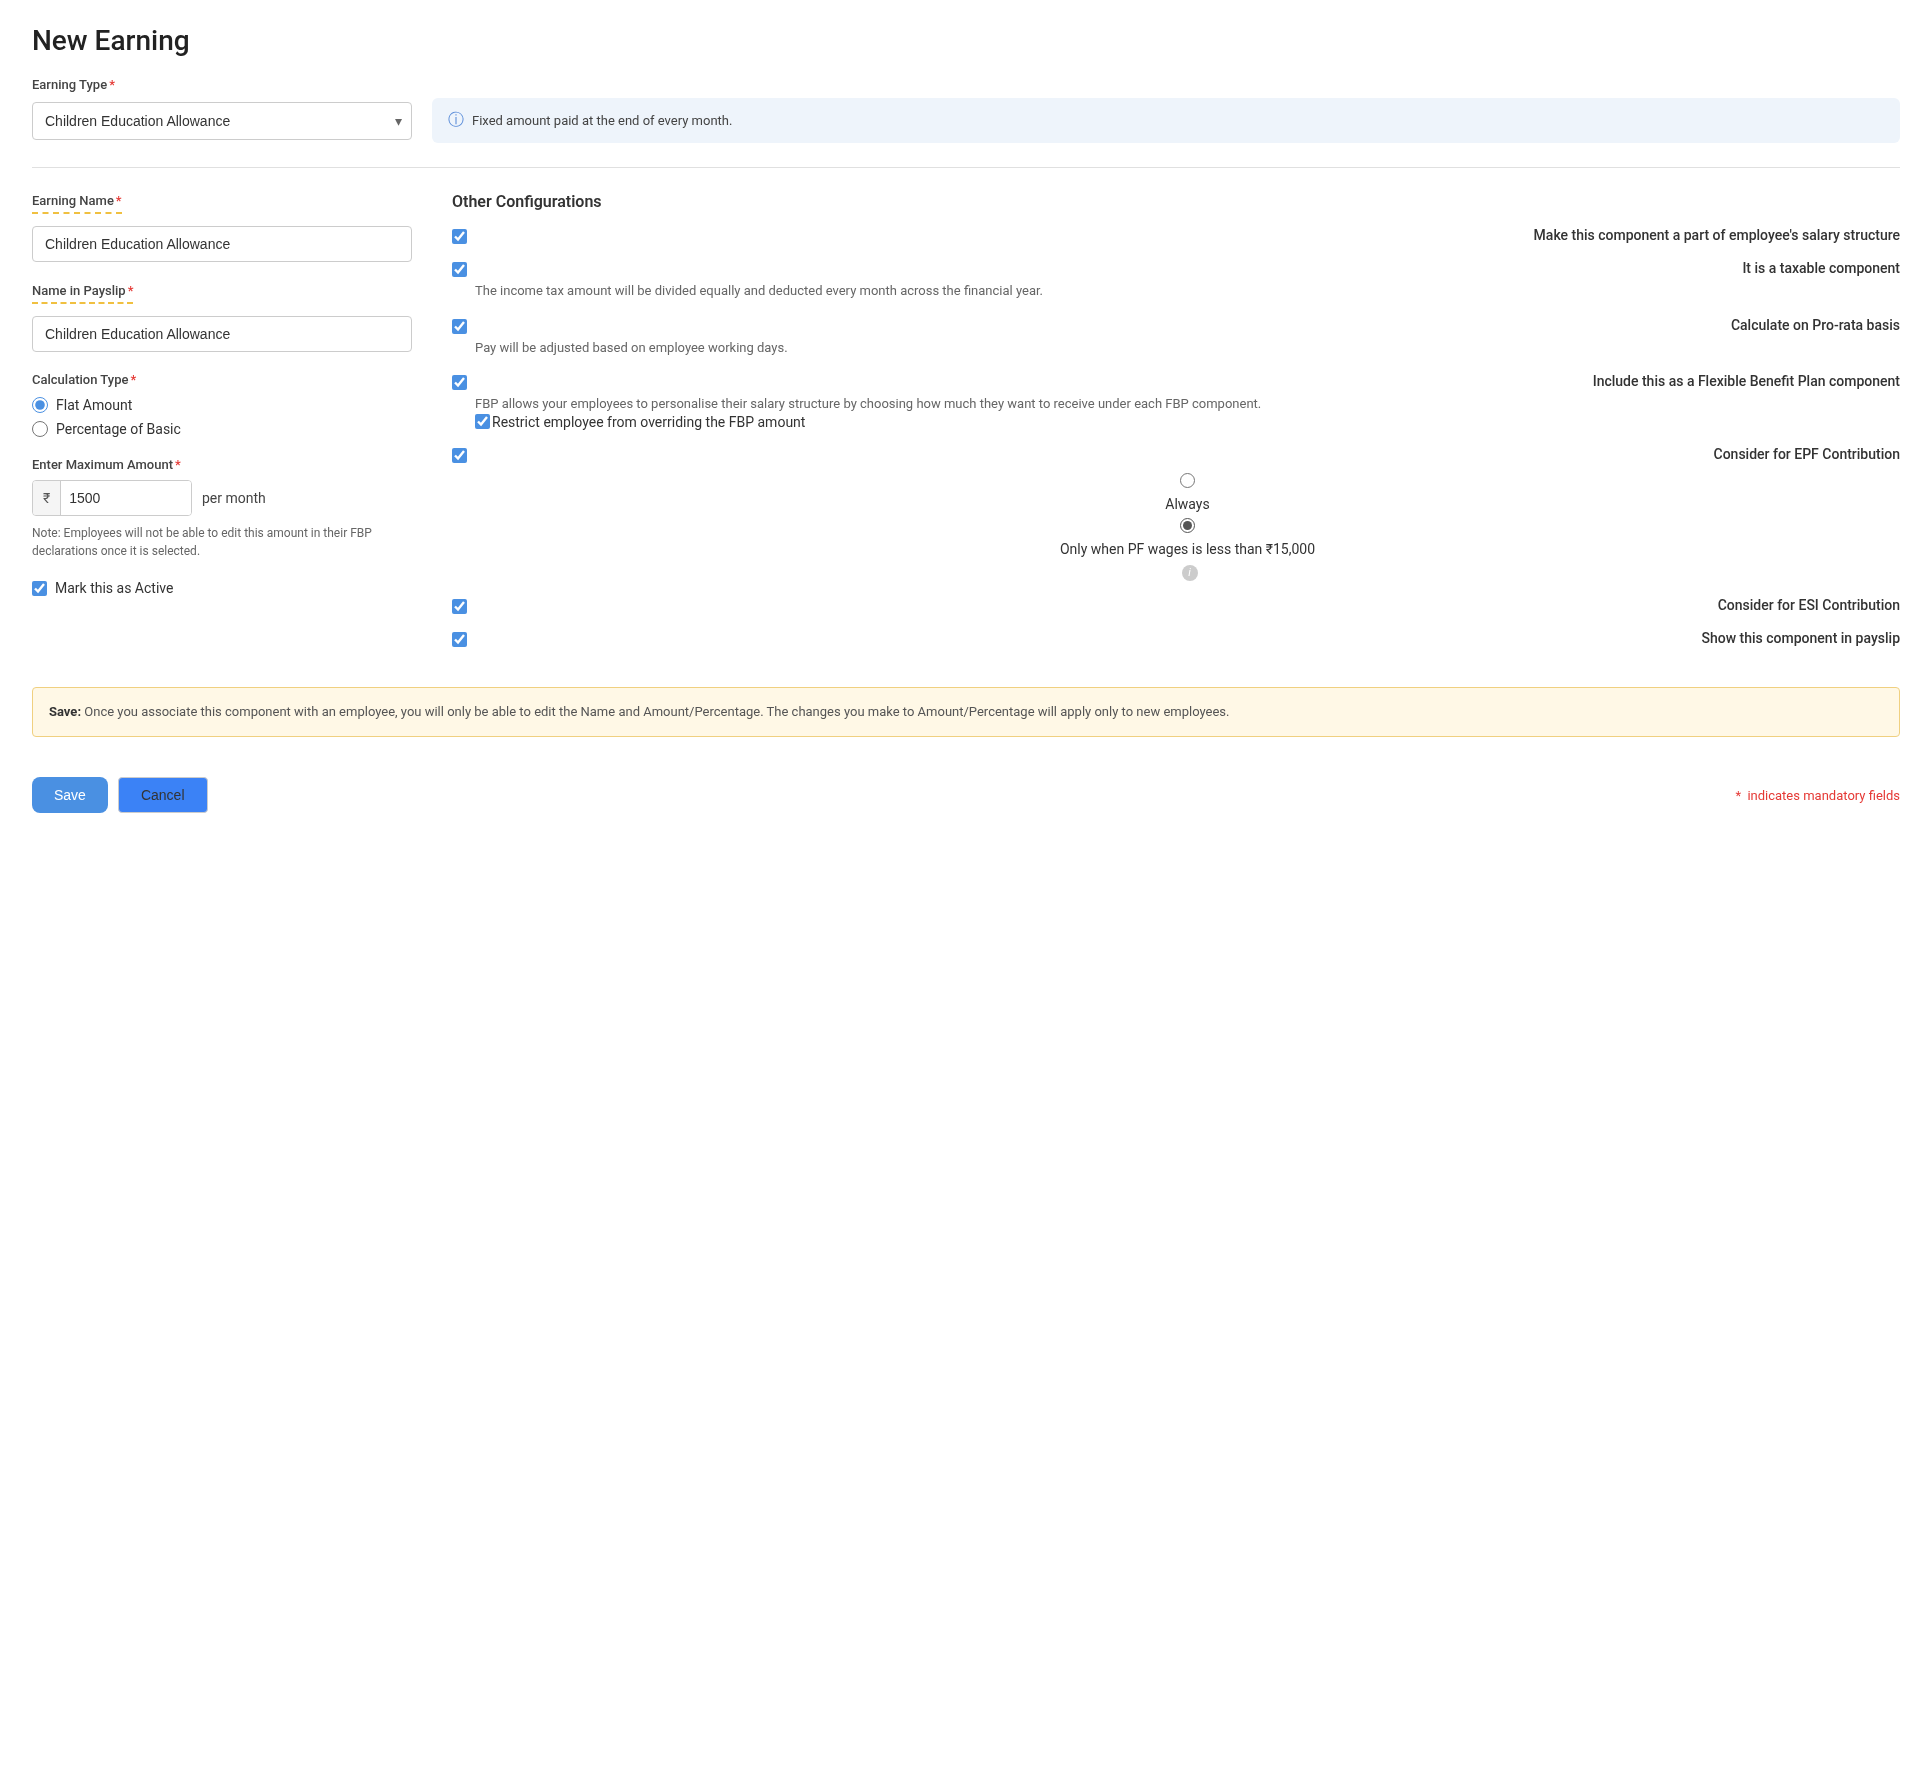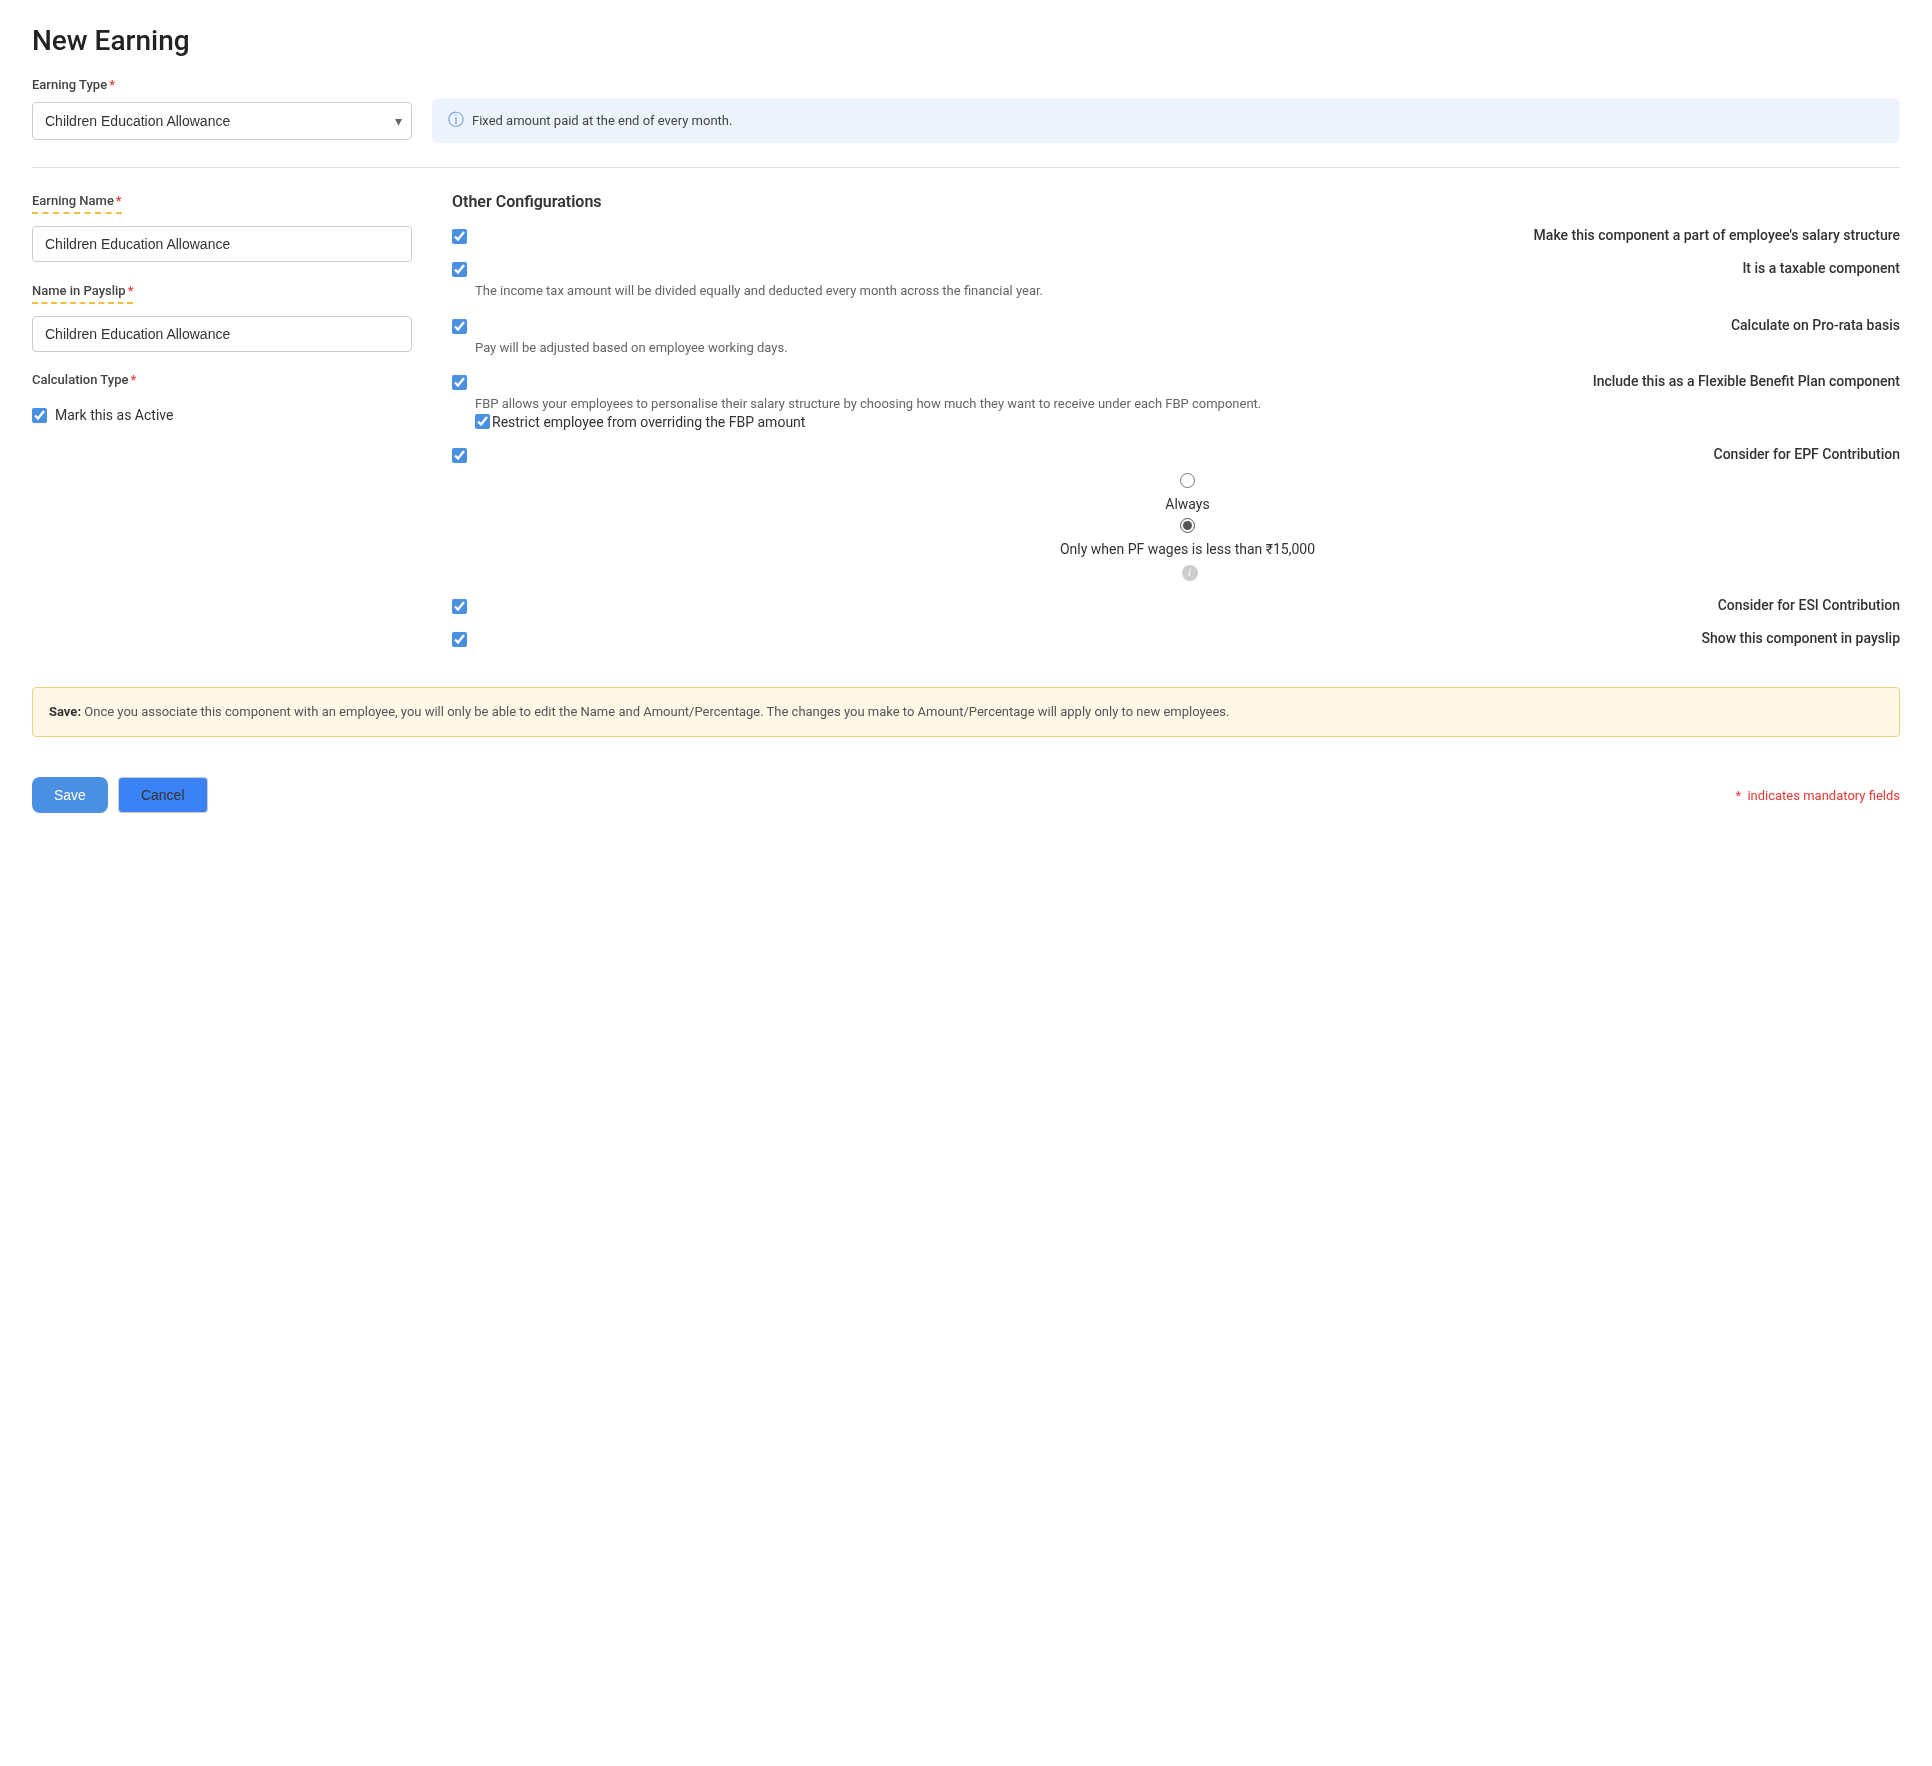--- a/index.html
+++ b/index.html
@@ -384,22 +384,46 @@
       <label class="form-label">
         <span>Name in Payslip</span><span class="required">*</span>
       </label>
       <input type="text" class="form-input" value="Children Education Allowance" style="">
     </div>
 
     <div class="form-group">
       <span class="calc-type-label">
         <span>Calculation Type</span><span class="required">*</span>
       </span>
-    </div>
-
+      <div class="radio-group">
+        <label class="radio-option">
+          <input type="radio" name="calc_type" checked="" style="">
+          <span>Flat Amount</span>
+        </label>
+        <label class="radio-option">
+          <input type="radio" name="calc_type" style="">
+          <span>Percentage of Basic</span>
+        </label>
+      </div>
+    </div>
+
+    <div class="form-group">
+      <span class="amount-section-label">
+        <span>Enter Maximum Amount</span><span class="required">*</span>
+      </span>
+      <div class="amount-row">
+        <div class="currency-box">
+          <span class="currency-symbol">₹</span>
+          <input type="text" class="currency-input" value="1500" style="">
+
+        </div>
+        <span class="per-month-label">per month</span>
+      </div>
+      <p class="note-text">Note: Employees will not be able to edit this amount in their FBP declarations once it is selected.</p>
+    </div>
 
     <label class="checkbox-row">
       <input type="checkbox" checked="" style="">
       <span>Mark this as Active</span>
     </label>
   </div>
 
   <div class="right-panel">
     <div class="other-config-title">Other Configurations</div>
 

